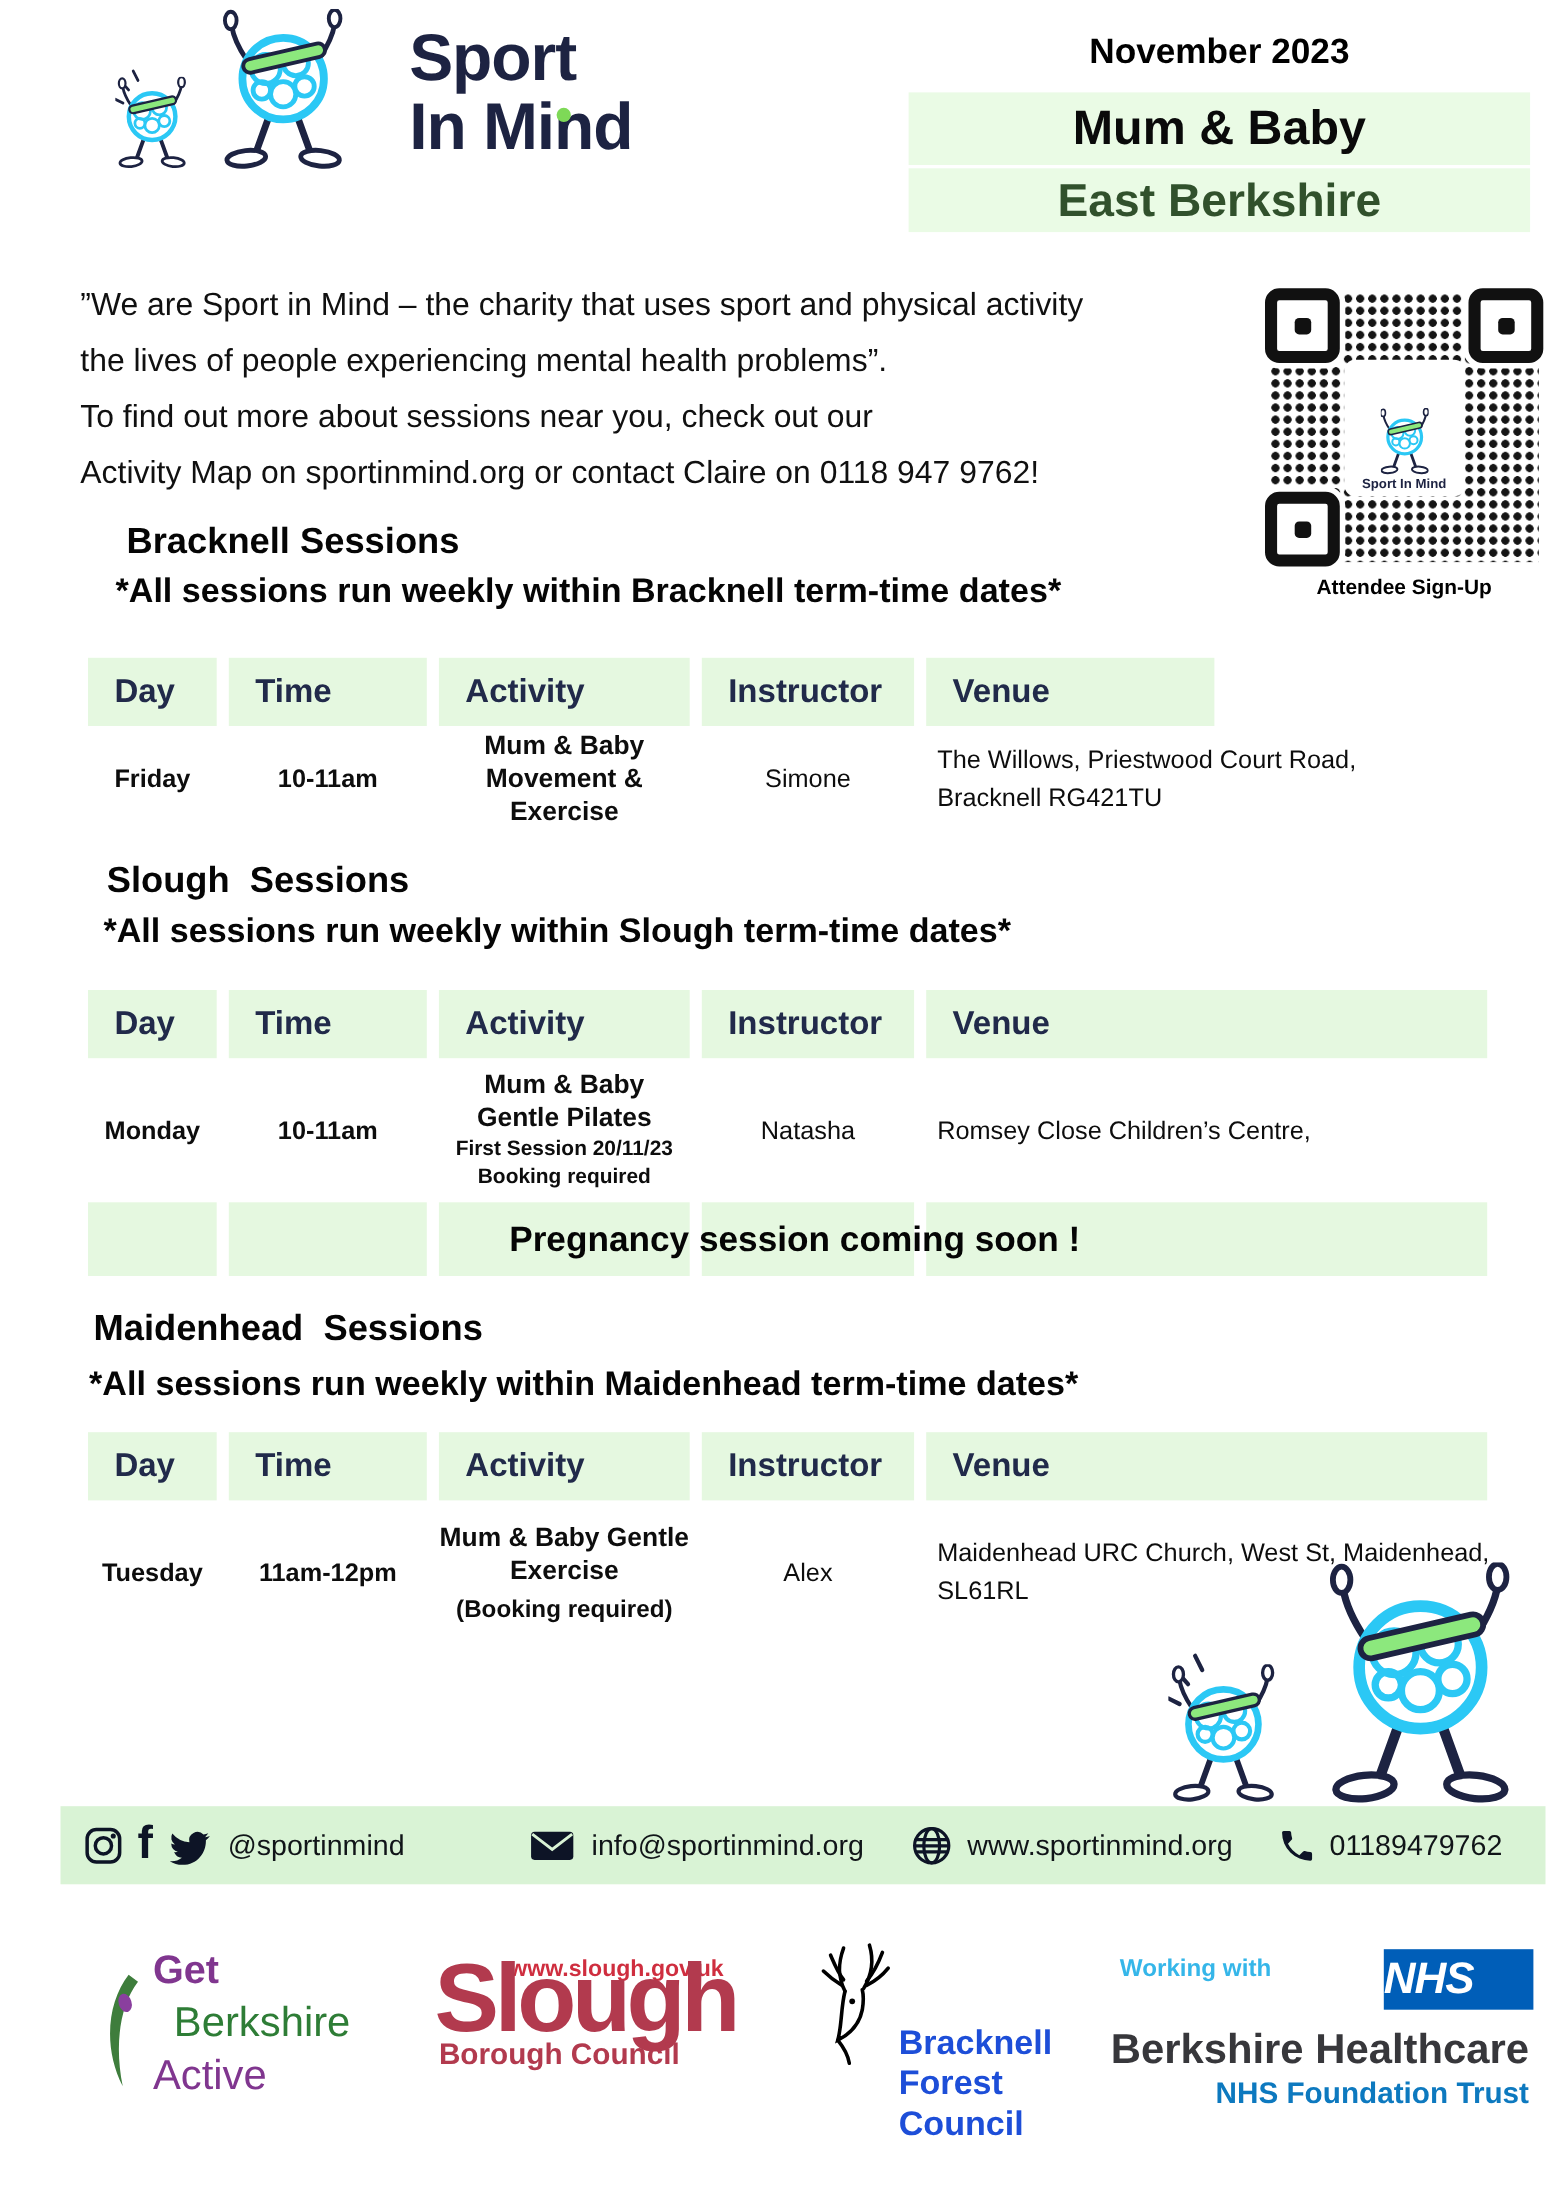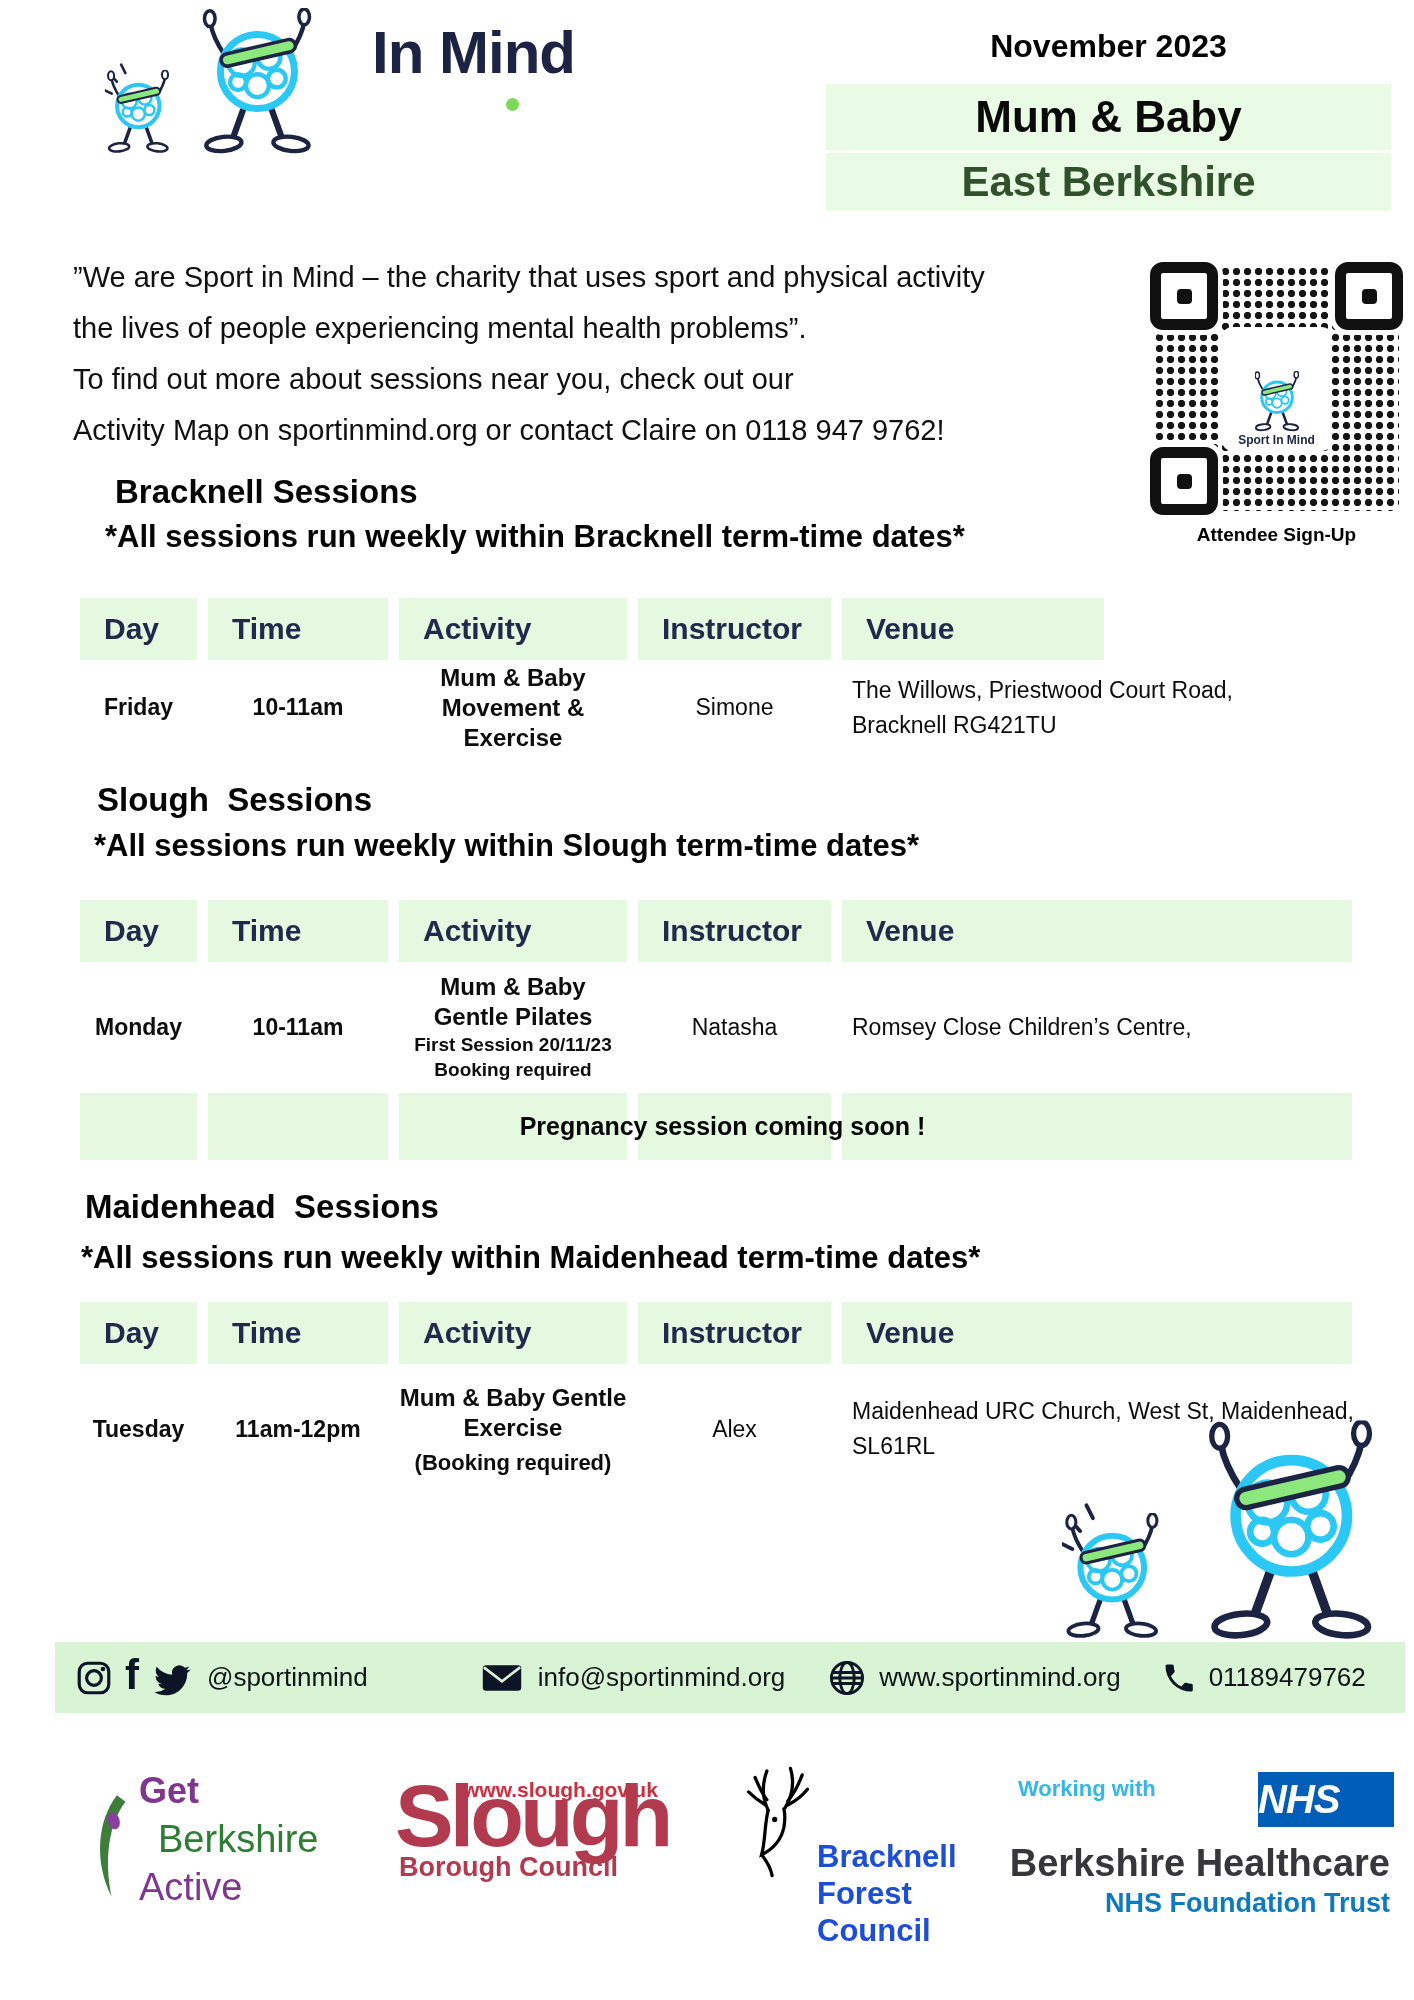--- a/index.html
+++ b/index.html
@@ -54,21 +54,21 @@
         text-align:center;font-size:23px;color:#0d0d0d;}
   .cell.day,.cell.time{font-weight:bold;}
   .cell.activity .a-line{font-weight:bold;font-size:24px;line-height:30px;}
   .cell.activity .a-note{font-weight:bold;font-size:19px;line-height:25px;}
   .cell.activity .a-note.big{font-size:22px;margin-top:7px;}
   .cell.venue{align-items:flex-start;text-align:left;padding-left:10px;line-height:35px;
               white-space:nowrap;overflow:visible;}
   .banner-row{height:67px;}
   .banner-row .bcell{background:#e5f8e0;height:67px;}
   .banner-label{position:absolute;left:360px;top:0;width:565px;height:67px;display:flex;
-                align-items:center;justify-content:center;font-size:25px;font-weight:bold;color:#050505;}
+                align-items:center;justify-content:center;font-size:32px;font-weight:bold;color:#050505;}
 
   
   .mascots-bottom{position:absolute;left:1062px;top:1420px;}
 
   
   .contact-bar{position:absolute;left:55px;top:1642px;width:1350px;height:71px;background:#d9f3d5;
                display:flex;align-items:center;box-sizing:border-box;padding:0 20px;color:#0d1426;}
   .contact-bar .txt{font-size:26px;color:#101418;}
   .cicon{display:flex;align-items:center;justify-content:center;}
   .fb-glyph{font-size:42px;font-weight:bold;color:#0d1426;line-height:1;margin-top:-6px;}
@@ -129,20 +129,21 @@
     </symbol>
   </defs>
 </svg>
 
 <div class="page">
 
   <svg class="mascots-header" width="252" height="150" viewBox="0 0 250 175">
     <use href="#mascot-pair"></use>
   </svg>
   <div class="brand">
+    <span>Sport</span>
     <span>In Mind</span>
   </div>
   <div class="green-dot"></div>
 
   <div class="issue-date">November 2023</div>
   <div class="banner-box title">
     <span>Mum &amp; Baby</span>
   </div>
   <div class="banner-box region">
     <span>East Berkshire</span>

